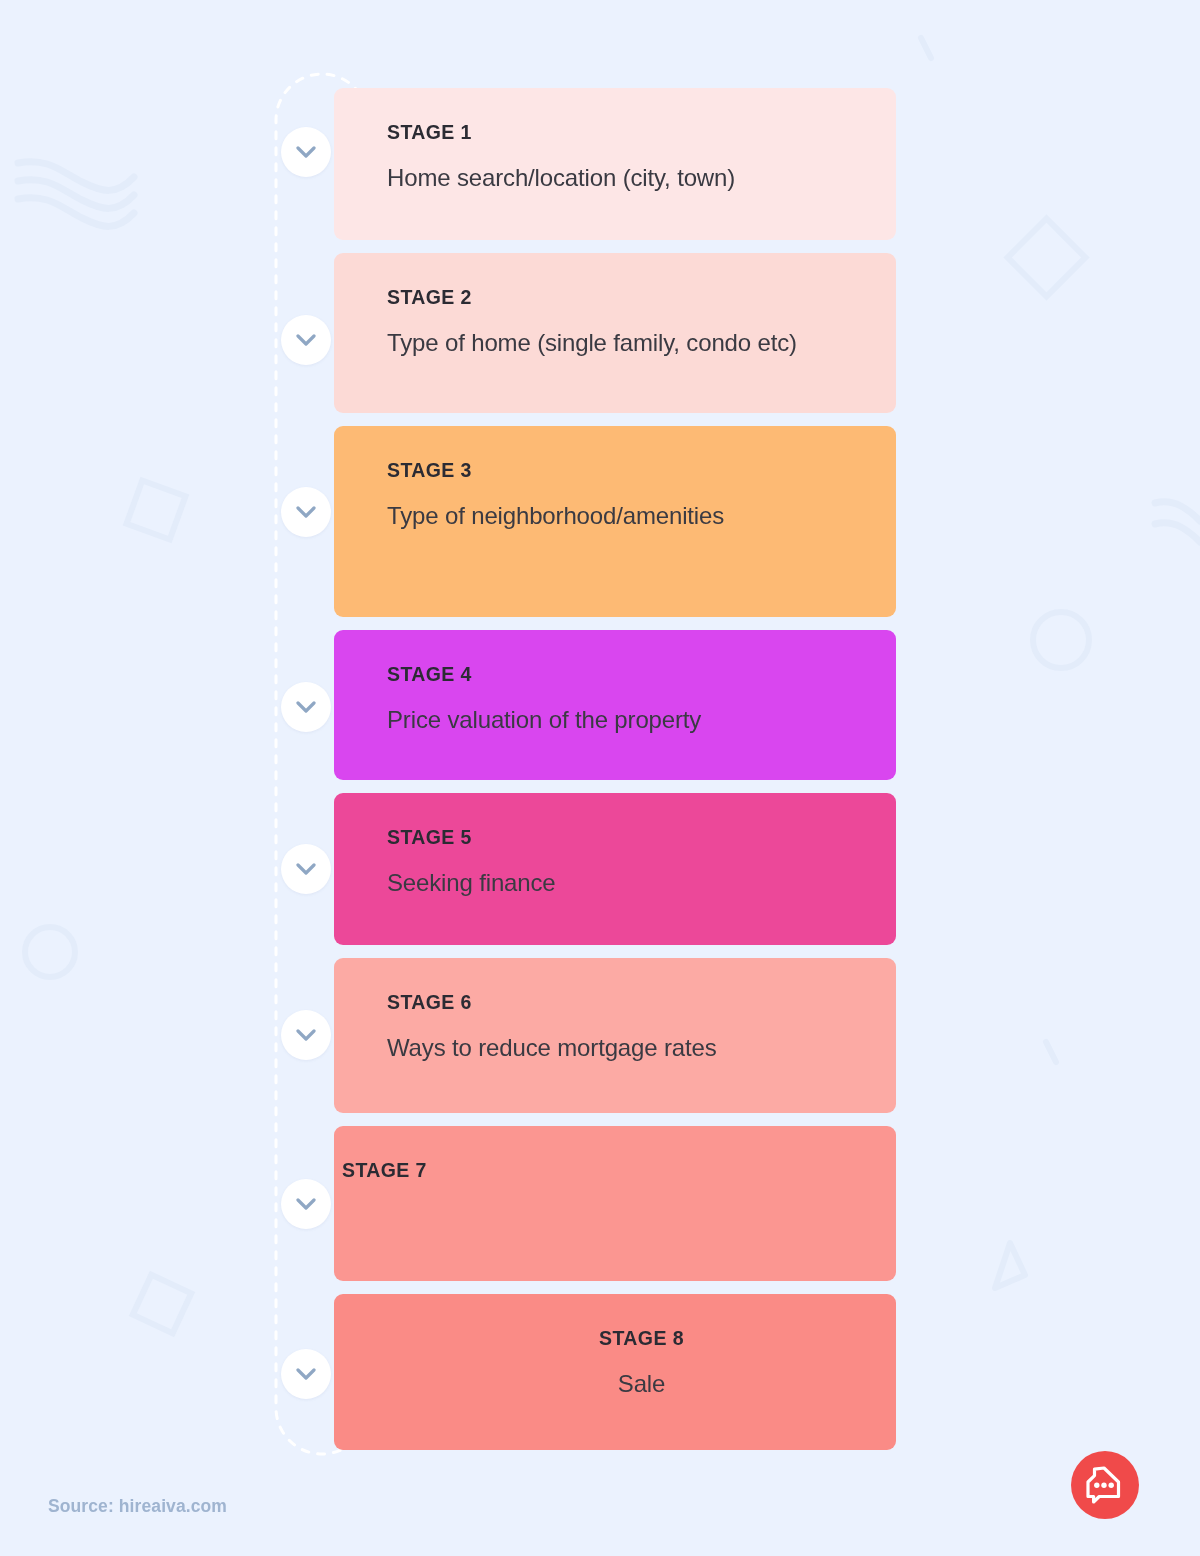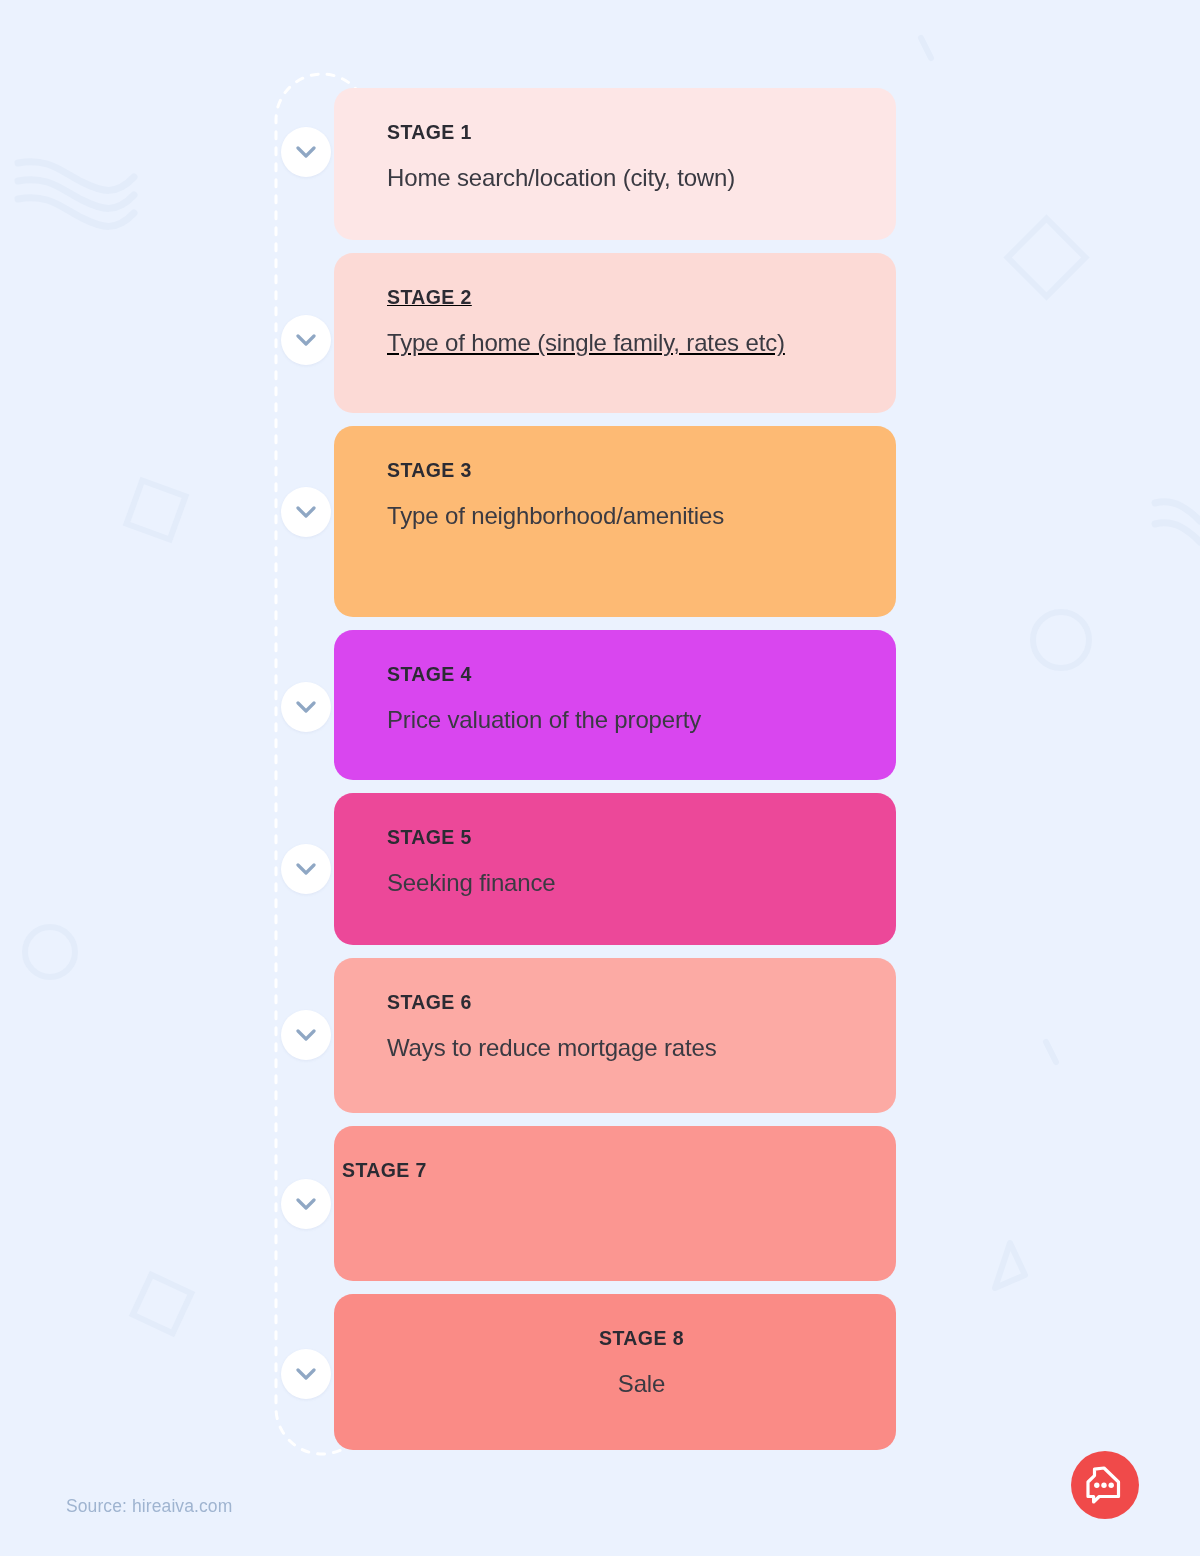--- a/index.html
+++ b/index.html
@@ -38,21 +38,21 @@
 
   .stage-row {
     position: relative;
     width: 562px;
     margin-bottom: 13px;
   }
   .stage-row:last-child { margin-bottom: 0; }
 
   .stage-card {
     width: 562px;
-    border-radius: 19px;
+    border-radius: 9px;
     padding: 33px 0 33px 53px;
     position: relative;
   }
 
   .stage-label {
     font-size: 19.5px;
     font-weight: bold;
     letter-spacing: 0.4px;
     color: #2B2B33;
     line-height: 1.2;
@@ -91,24 +91,24 @@
     top: 0;
     width: 1200px;
     height: 1556px;
     z-index: 2;
     pointer-events: none;
   }
 
   
   .source-caption {
     position: absolute;
-    left: 66px;
+    left: 48px;
     top: 1496px;
     font-size: 17.5px;
-    font-weight: normal;
+    font-weight: bold;
     color: #9FB4D0;
     letter-spacing: 0.1px;
     z-index: 4;
   }
 
   
   .brand-badge {
     position: absolute;
     left: 1071px;
     top: 1451px;
@@ -176,23 +176,23 @@
     <div class="chevron-bubble" style="top:39px;">
       <span>
         <svg width="20" height="13" viewBox="0 0 20 13" xmlns="http://www.w3.org/2000/svg">
           <path d="M2 2 L10 10 L18 2" fill="none" stroke="#8FA7C4" stroke-width="3.2" stroke-linecap="round" stroke-linejoin="round"></path>
         </svg>
       </span>
     </div>
   </div>
 
   <div class="stage-row">
-    <div class="stage-card" style="background:#FCDAD6; height:160px;text-decoration:underline;">
+    <div class="stage-card" style="background:#FCDAD6; height:160px;">
       <div class="stage-label">STAGE 2</div>
-      <div class="stage-text">Type of home (single family, rates etc)</div>
+      <div class="stage-text">Type of home (single family, condo etc)</div>
     </div>
     <div class="chevron-bubble" style="top:62px;">
       <span>
         <svg width="20" height="13" viewBox="0 0 20 13" xmlns="http://www.w3.org/2000/svg">
           <path d="M2 2 L10 10 L18 2" fill="none" stroke="#8FA7C4" stroke-width="3.2" stroke-linecap="round" stroke-linejoin="round"></path>
         </svg>
       </span>
     </div>
   </div>
 

